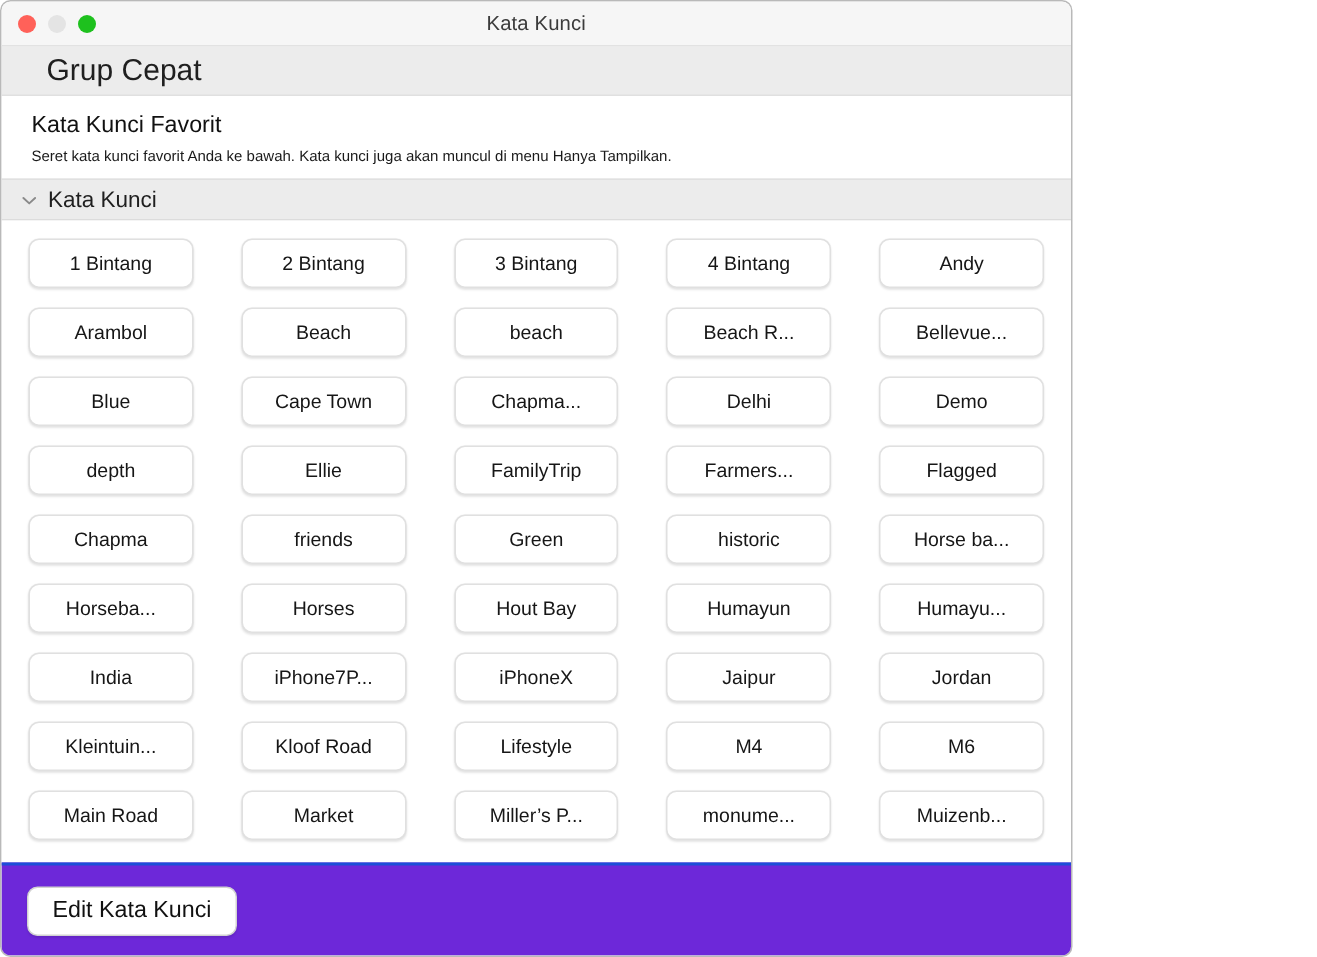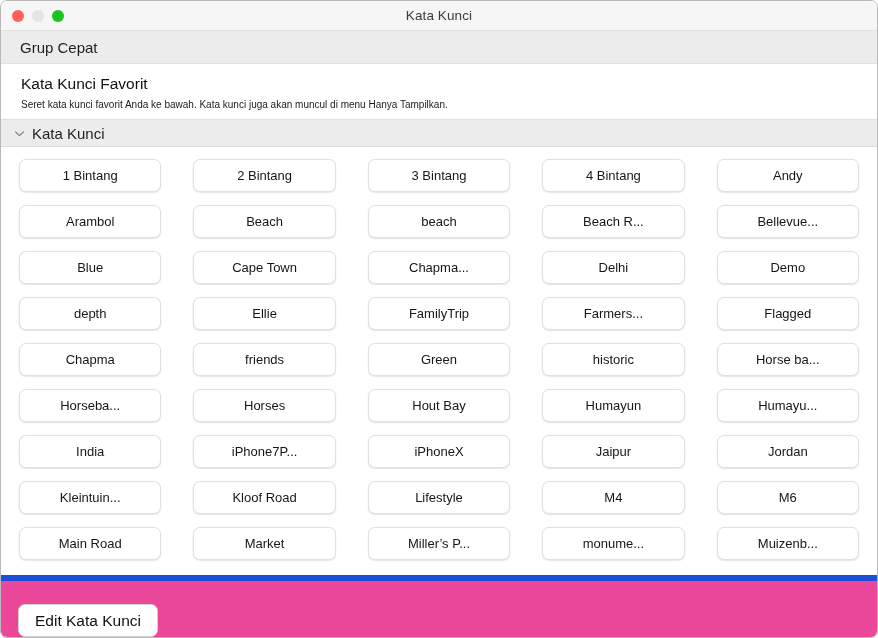--- a/index.html
+++ b/index.html
@@ -10,21 +10,21 @@
   body {
     width: 878px;
     height: 638px;
     font-family: "Liberation Sans", "DejaVu Sans", sans-serif;
     -webkit-font-smoothing: antialiased;
     overflow: hidden;
   }
 
   .window {
     position: relative;
-    width: 878px;
+    width: 715px;
     height: 638px;
     box-sizing: border-box;
     background: #ffffff;
     border: 1px solid #b9b9b9;
     border-radius: 7px;
     overflow: hidden;
     display: flex;
     flex-direction: column;
   }
 
@@ -70,22 +70,23 @@
     height: 33px;
     min-height: 33px;
     background: #ececec;
     border-bottom: 1px solid #e0e0e0;
     display: flex;
     align-items: center;
     padding-left: 19px;
     box-sizing: border-box;
   }
   .band-quickgroup .label {
-    font-size: 15px;
+    font-size: 20px;
     color: #1f1f1f;
+    margin-left: 11px;
   }
 
   
   .fav-block {
     background: #ffffff;
     padding: 9px 1px 4px 20px;
     box-sizing: border-box;
   }
   .fav-title {
     font-size: 15.5px;
@@ -155,24 +156,24 @@
     white-space: nowrap;
     overflow: hidden;
     cursor: default;
     user-select: none;
   }
 
   
   .bottombar {
     height: 62px;
     min-height: 62px;
-    background: #ec4899;
-    border-top: 6px solid #1d4ed8;
-    display: flex;
-    align-items: flex-end;
+    background: #6d28d9;
+    border-top: 2px solid #1d4ed8;
+    display: flex;
+    align-items: center;
     padding-left: 17px;
     box-sizing: border-box;
   }
   .edit-btn {
     height: 33px;
     padding: 0 16px;
     border: 1px solid #d2d2d2;
     border-radius: 7px;
     background: #ffffff;
     box-shadow: 0 1px 1.5px rgba(0,0,0,0.10);

